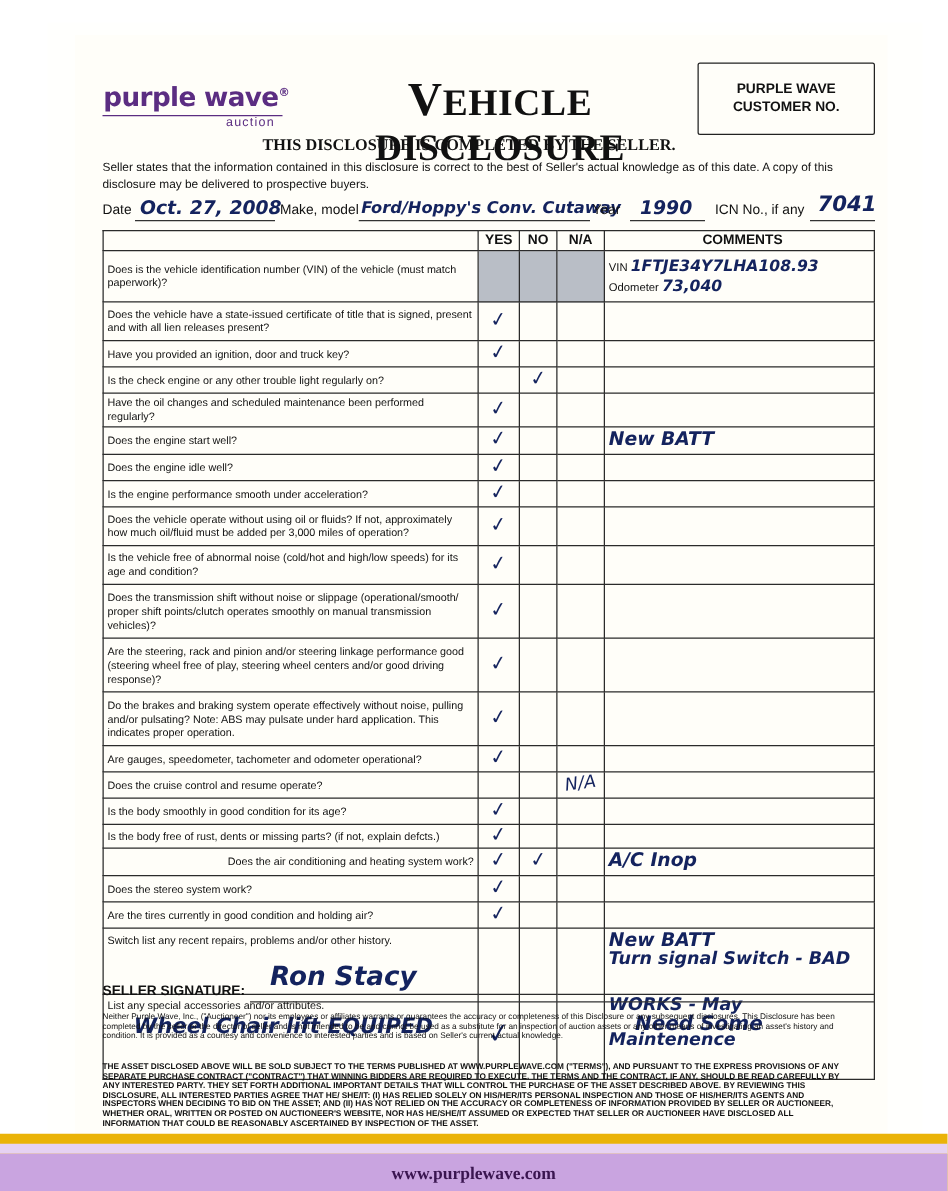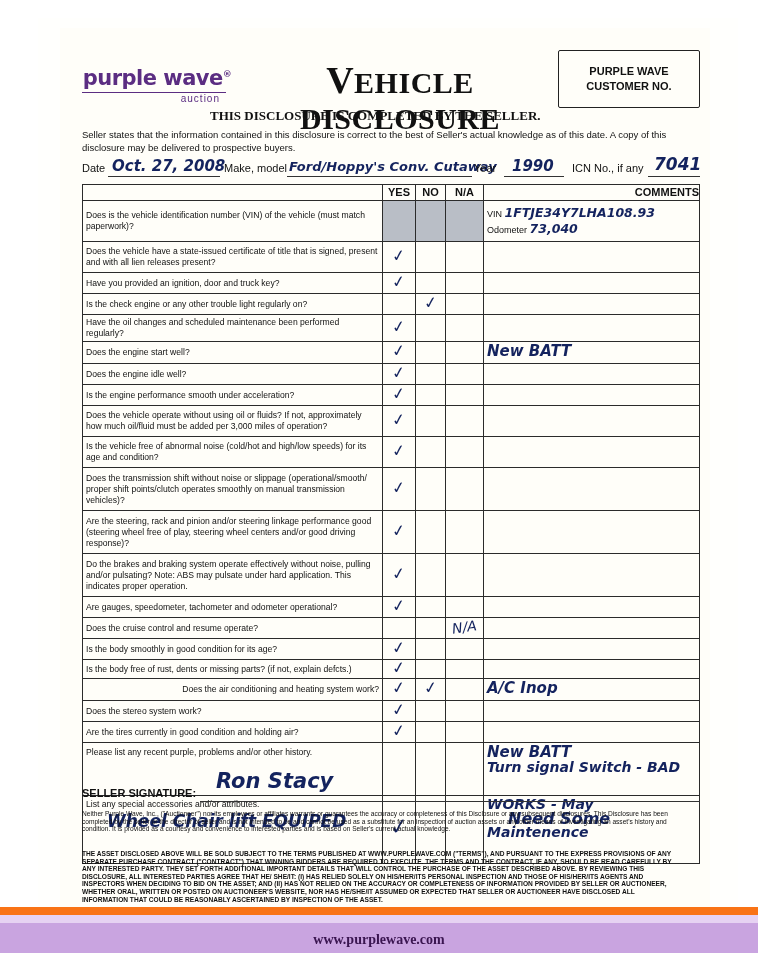--- a/index.html
+++ b/index.html
@@ -132,21 +132,21 @@
     position:absolute;left:22px;width:600px;
     font-size:6.6px;line-height:7.6px;color:#111;font-weight:700;
   }
   .copyright{
     position:absolute;right:14px;font-size:6px;color:#333;
   }
 
   
   .footer{
     position:absolute;left:0;bottom:0;width:758px;height:46px;
-    background:#f97316;
+    background:#eab308;
   }
   .band{
     position:absolute;left:0;bottom:0;width:758px;height:30px;
     background:#c9a4e0;
   }
   .bandtxt{
     position:absolute;left:0;bottom:5px;width:758px;text-align:center;
     font-size:14px;font-weight:700;color:#3a1550;
     font-family:"Liberation Serif", serif;
   }
@@ -208,21 +208,21 @@
           <col class="c-n">
           <col class="c-na">
           <col class="c-c">
       </colgroup>
       <thead>
         <tr>
           <th></th>
           <th>YES</th>
           <th>NO</th>
           <th>N/A</th>
-          <th style="text-align:right;padding-left:5px;">COMMENTS</th>
+          <th style="text-align:center;padding-left:5px;">COMMENTS</th>
         </tr>
       </thead>
       <tbody>
 
         <tr>
           <td style="height:36px;">Does is the vehicle identification number (VIN) of the vehicle (must match paperwork)?</td>
           <td class="cell-center shade"></td>
           <td class="cell-center shade"></td>
           <td class="cell-center shade"></td>
           <td class="cmt">
@@ -383,21 +383,21 @@
 
         <tr>
           <td style="height:16px;">Are the tires currently in good condition and holding air?</td>
           <td class="cell-center"><span class="mark">✓</span></td>
           <td class="cell-center"><span class="mark"></span></td>
           <td class="cell-center"><span class="mark"></span></td>
           <td class="cmt"><span class="hwin"></span></td>
         </tr>
 
         <tr>
-          <td style="height:46px;vertical-align:top;padding-top:4px;">Please list any recent purple, problems and/or other history.</td>
+          <td style="height:46px;vertical-align:top;padding-top:4px;">Switch list any recent repairs, problems and/or other history.</td>
           <td class="cell-center"></td>
           <td class="cell-center"></td>
           <td class="cell-center"></td>
           <td class="cmt" style="vertical-align:top;padding-top:4px;">
             <div class="hwin" style="font-size:15px;margin-bottom:4px;">New BATT</div>
             <div class="hwin" style="font-size:14px;">Turn signal Switch - BAD</div>
           </td>
         </tr>
 
         <tr>

